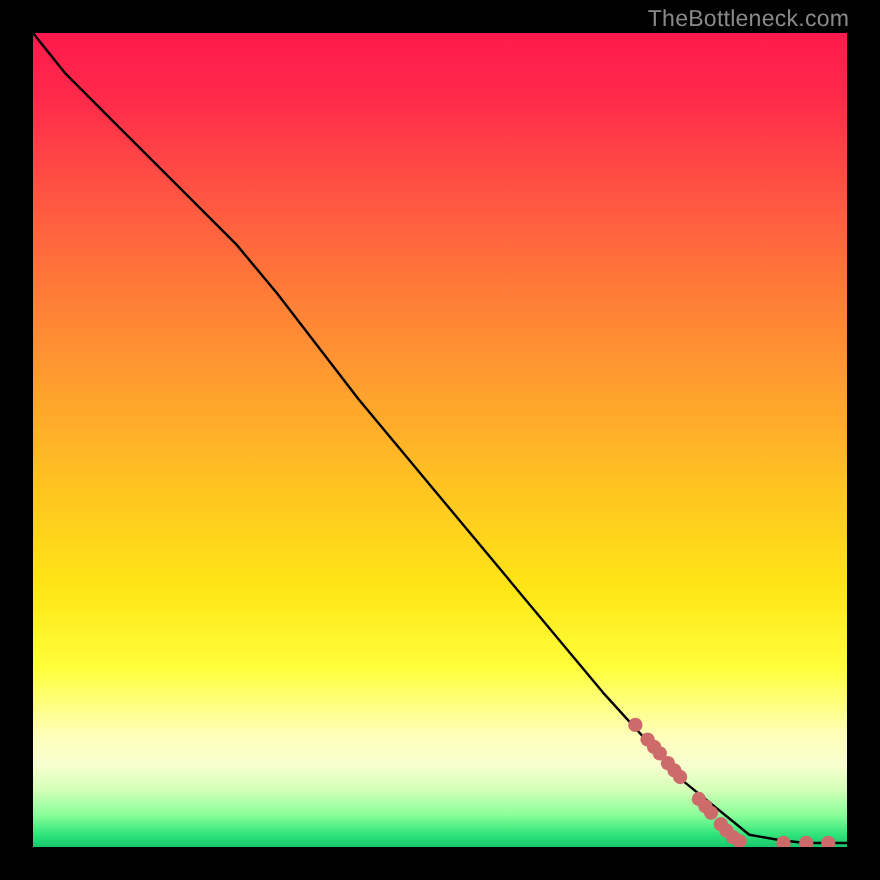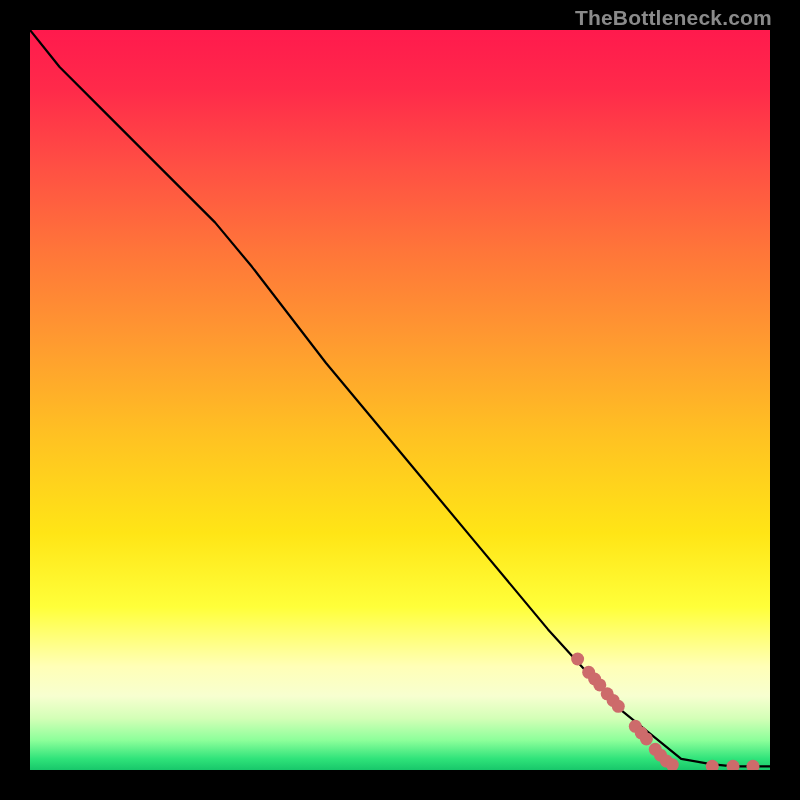--- a/index.html
+++ b/index.html
@@ -32,21 +32,21 @@
       #2fe37a 98.5%,
       #18c76a 100%
     );
   }
   .watermark {
     position: absolute;
     top: 6px;
     right: 28px;
     font-family: Arial, Helvetica, sans-serif;
     font-size: 21px;
-    font-weight: 700;
+    font-weight: 400;
     color: #8a8a8a;
     letter-spacing: 0.2px;
     user-select: none;
   }
   svg.overlay {
     position: absolute;
     left: 30px;
     top: 30px;
     width: 740px;
     height: 740px;

